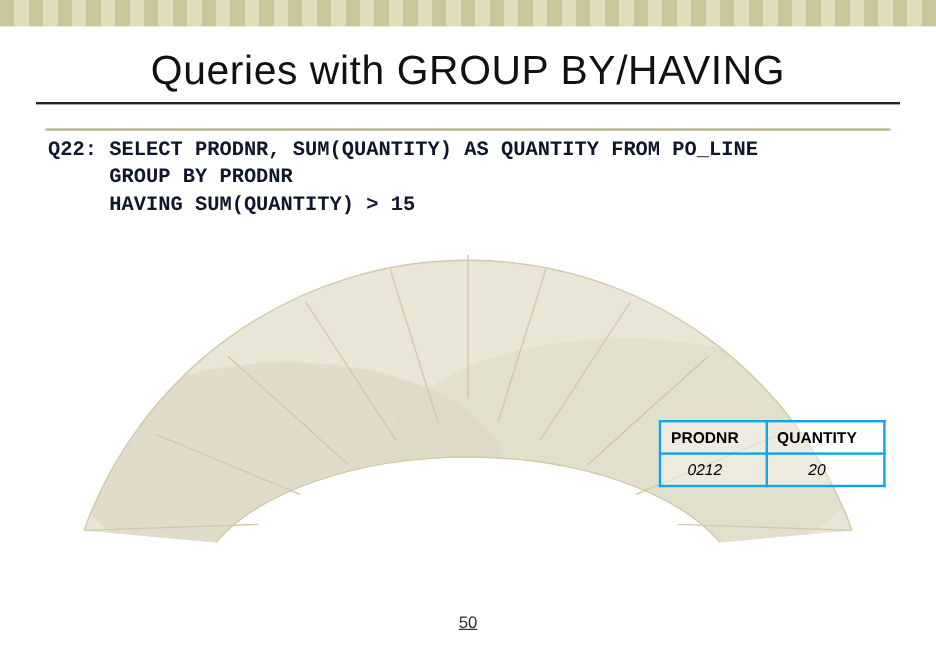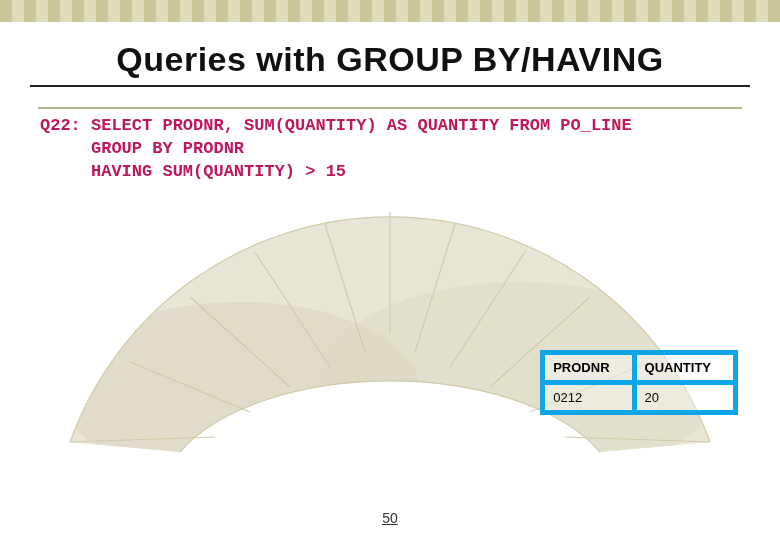--- a/index.html
+++ b/index.html
@@ -23,41 +23,41 @@
     );
   }
   .slide {
     position: relative;
     width: 780px;
     height: 518px;
     box-sizing: border-box;
   }
   .title {
     font-size: 34px;
-    font-weight: bold;
+    font-weight: normal;
     text-align: center;
     padding: 18px 0 6px 0;
     color: #111;
     letter-spacing: 0.5px;
   }
   .title-underline {
     margin: 0 30px;
     border-bottom: 2px solid #222;
   }
   .thin-line {
     margin: 0 38px 0 38px;
     height: 2px;
     background: #b7b58e;
     margin-top: 20px;
   }
   .query {
     font-family: Consolas, "Courier New", monospace;
     font-size: 17px;
     font-weight: bold;
-    color: #be185d;
+    color: #0f172a;
     margin: 6px 40px 0 40px;
     line-height: 1.35;
     white-space: pre;
   }
   .fan-bg {
     position: absolute;
     left: 40px;
     right: 40px;
     top: 190px;
     height: 250px;
@@ -67,30 +67,31 @@
   .result-table {
     position: absolute;
     right: 42px;
     top: 328px;
     border-collapse: collapse;
     font-size: 13px;
     z-index: 2;
     background: rgba(255,255,255,0.0);
   }
   .result-table th, .result-table td {
-    border: 5px solid #0ea5e9;
+    border: 2px solid #0ea5e9;
     padding: 5px 22px 5px 8px;
-    text-align: left;
+    text-align: center;
   }
   .result-table th {
     font-weight: bold;
     background: rgba(255,255,255,0.4);
   }
   .result-table td {
     background: rgba(255,255,255,0.35);
+    font-style: italic;
   }
   .page-num {
     position: absolute;
     bottom: 14px;
     left: 0;
     right: 0;
     text-align: center;
     font-size: 14px;
     color: #333;
     text-decoration: underline;

